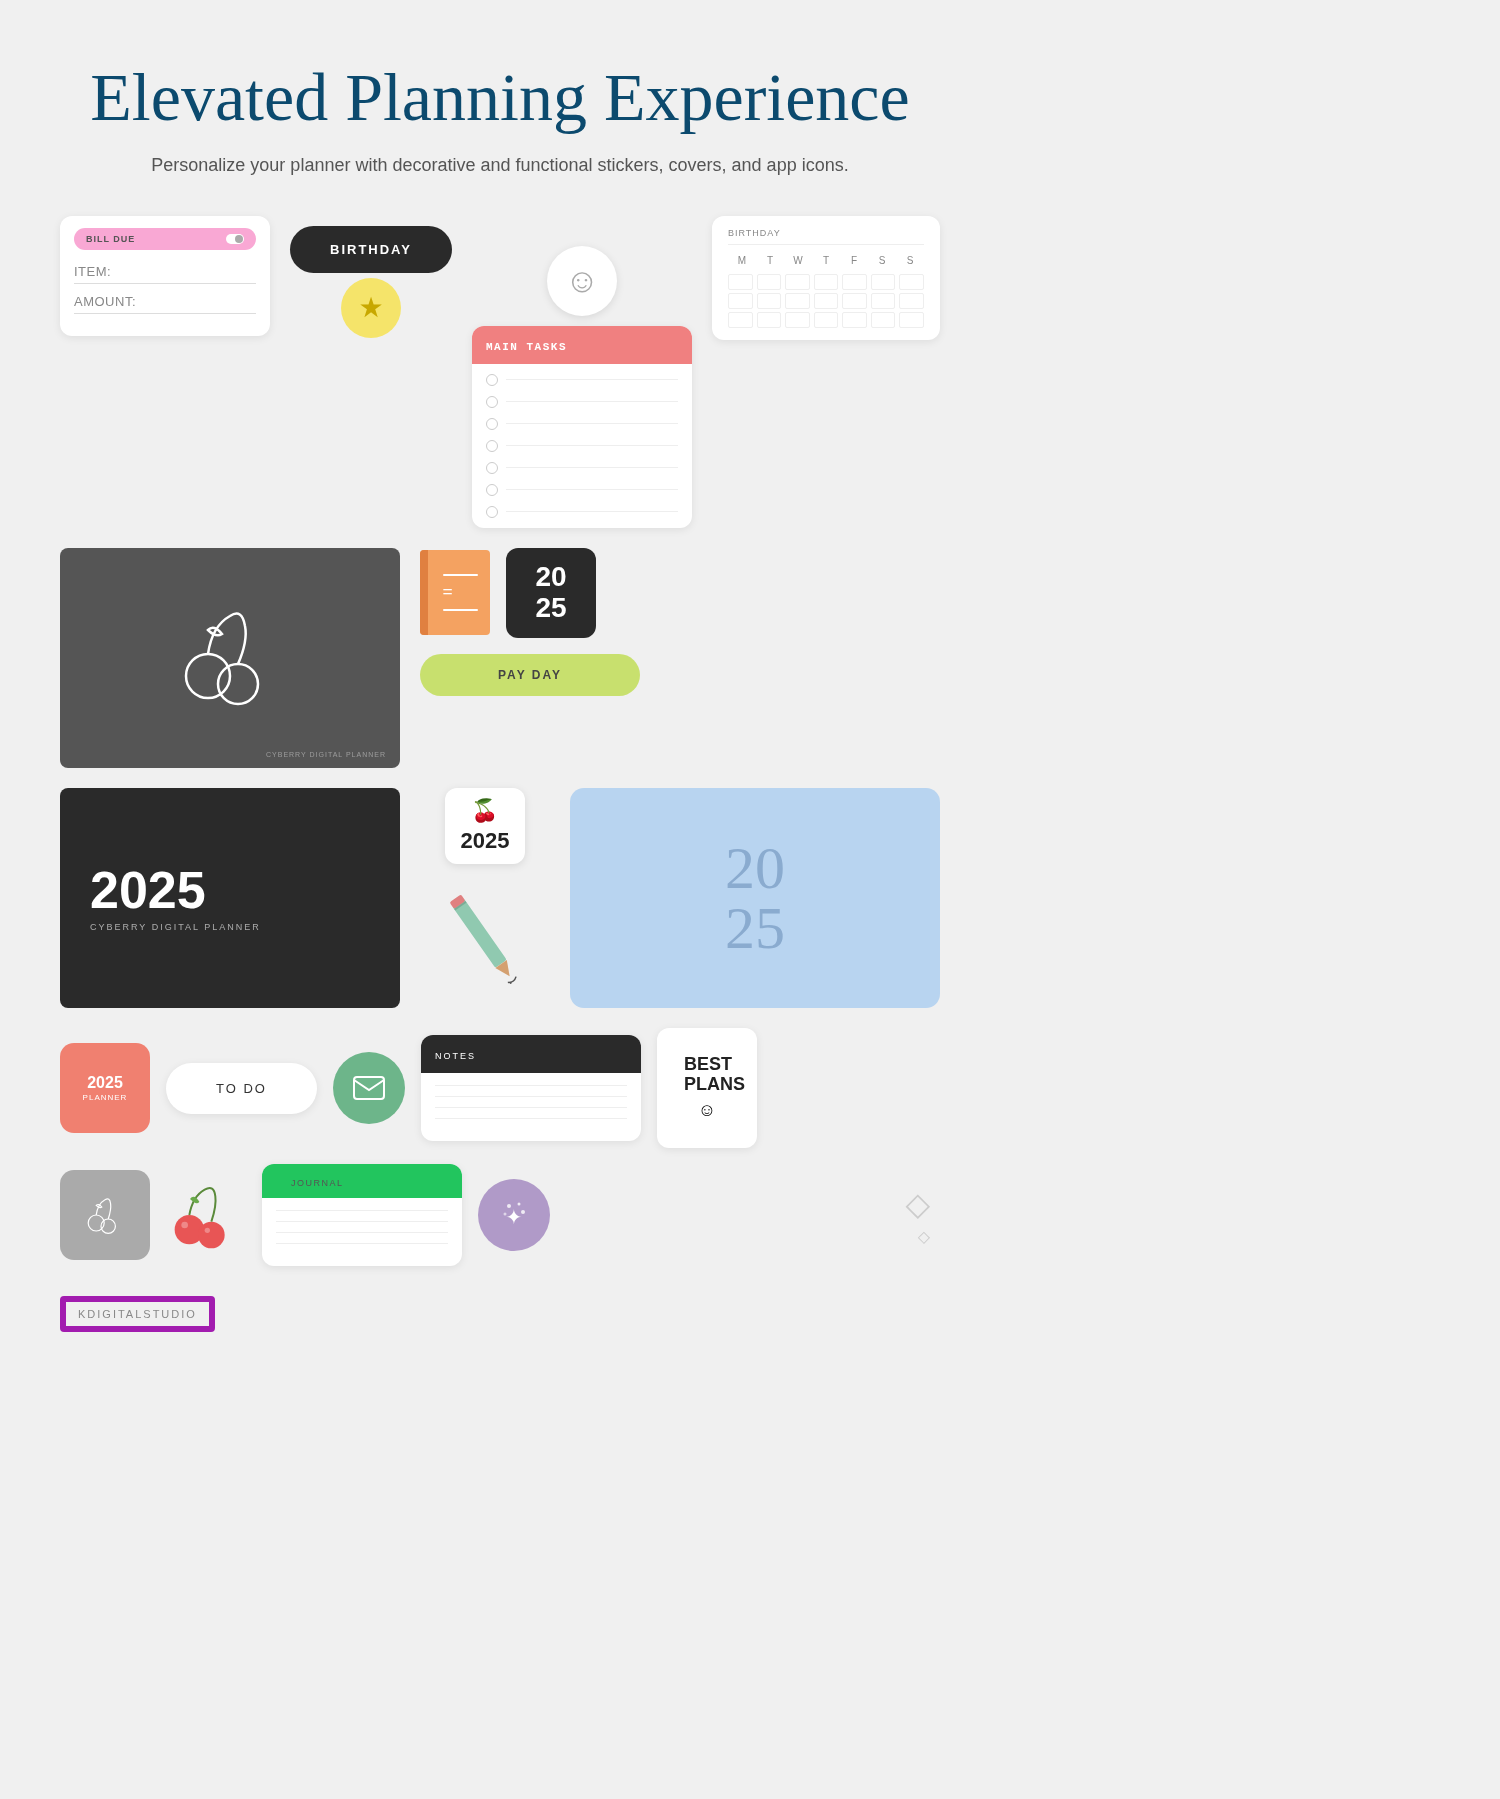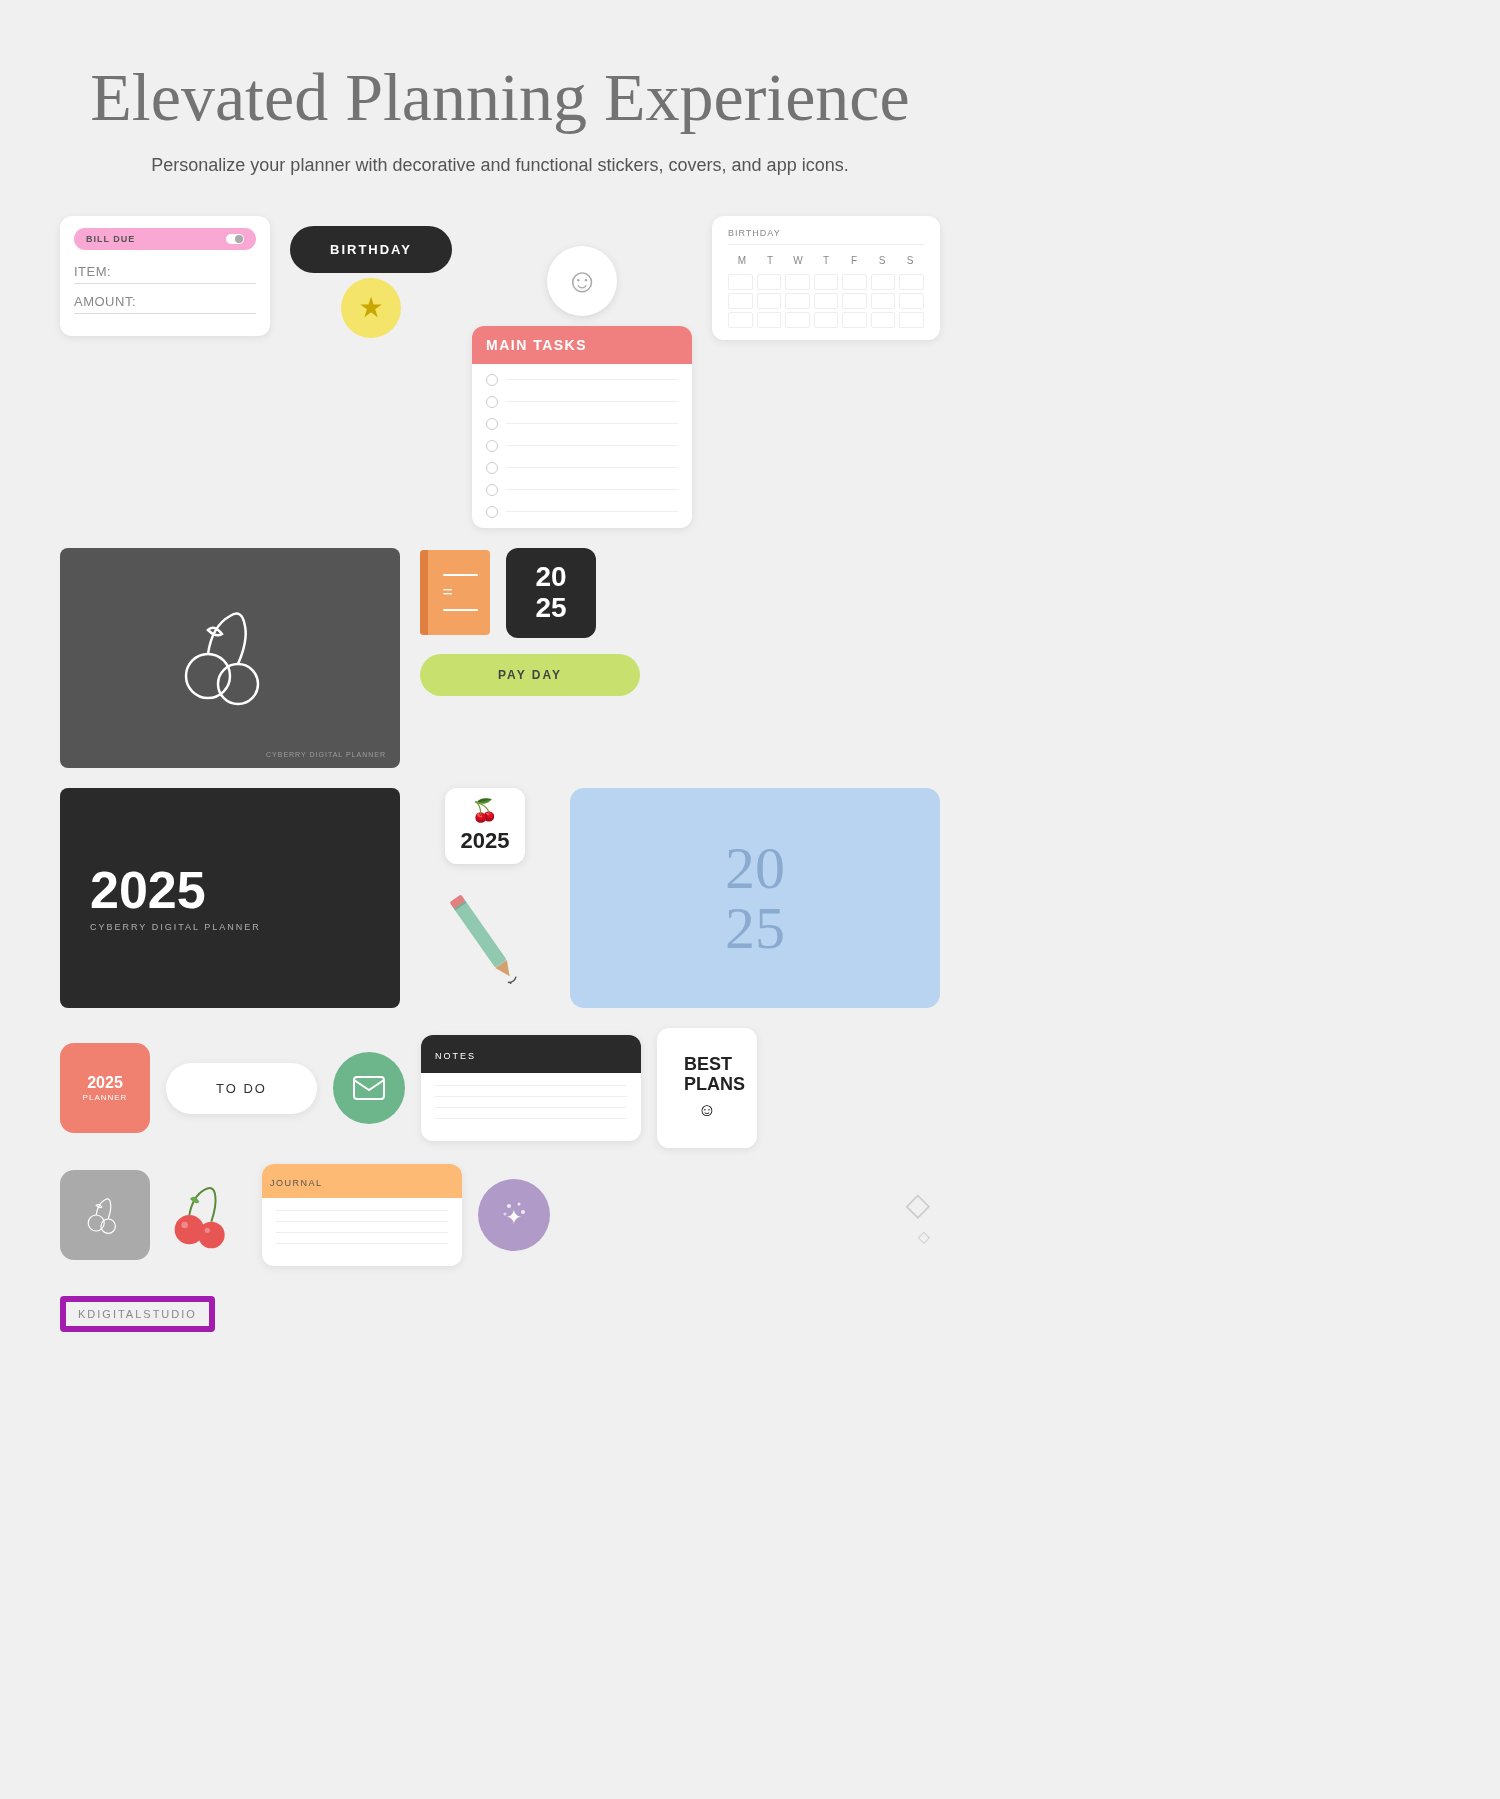--- a/index.html
+++ b/index.html
@@ -19,21 +19,21 @@
     }
 
     
     .header {
       text-align: center;
       margin-bottom: 40px;
     }
     .main-title {
       font-size: 68px;
       font-weight: 400;
-      color: #737373;
+      color: #0c4a6e;
       line-height: 1.1;
       margin-bottom: 20px;
       font-family: Georgia, 'Times New Roman', serif;
     }
     .subtitle {
       font-size: 18px;
       color: #555;
       font-family: Arial, sans-serif;
       font-weight: 300;
     }
@@ -199,24 +199,24 @@
       padding: 0;
       width: 220px;
       box-shadow: 0 2px 8px rgba(0,0,0,0.08);
       overflow: hidden;
     }
     .tasks-header {
       background: #f08080;
       padding: 10px 14px;
     }
     .tasks-title {
-      font-size: 14px;
+      font-size: 11px;
       letter-spacing: 1.5px;
       color: white;
-      font-family: Liberation Sans, sans-serif;
+      font-family: Liberation Mono, monospace;
       font-weight: 600;
     }
     .tasks-body {
       padding: 10px 14px;
     }
     .task-item {
       display: flex;
       align-items: center;
       margin-bottom: 10px;
       gap: 8px;
@@ -574,22 +574,22 @@
     
     .journal-card {
       background: white;
       border-radius: 12px;
       padding: 0;
       width: 200px;
       box-shadow: 0 2px 8px rgba(0,0,0,0.08);
       overflow: hidden;
     }
     .journal-header {
-      background: #fdba74;
-      padding: 8px 8px;
+      background: #22c55e;
+      padding: 8px 29px;
     }
     .journal-title {
       font-size: 9px;
       letter-spacing: 1.5px;
       color: #555;
       font-family: Arial, sans-serif;
     }
     .journal-body {
       padding: 12px 14px;
     }

